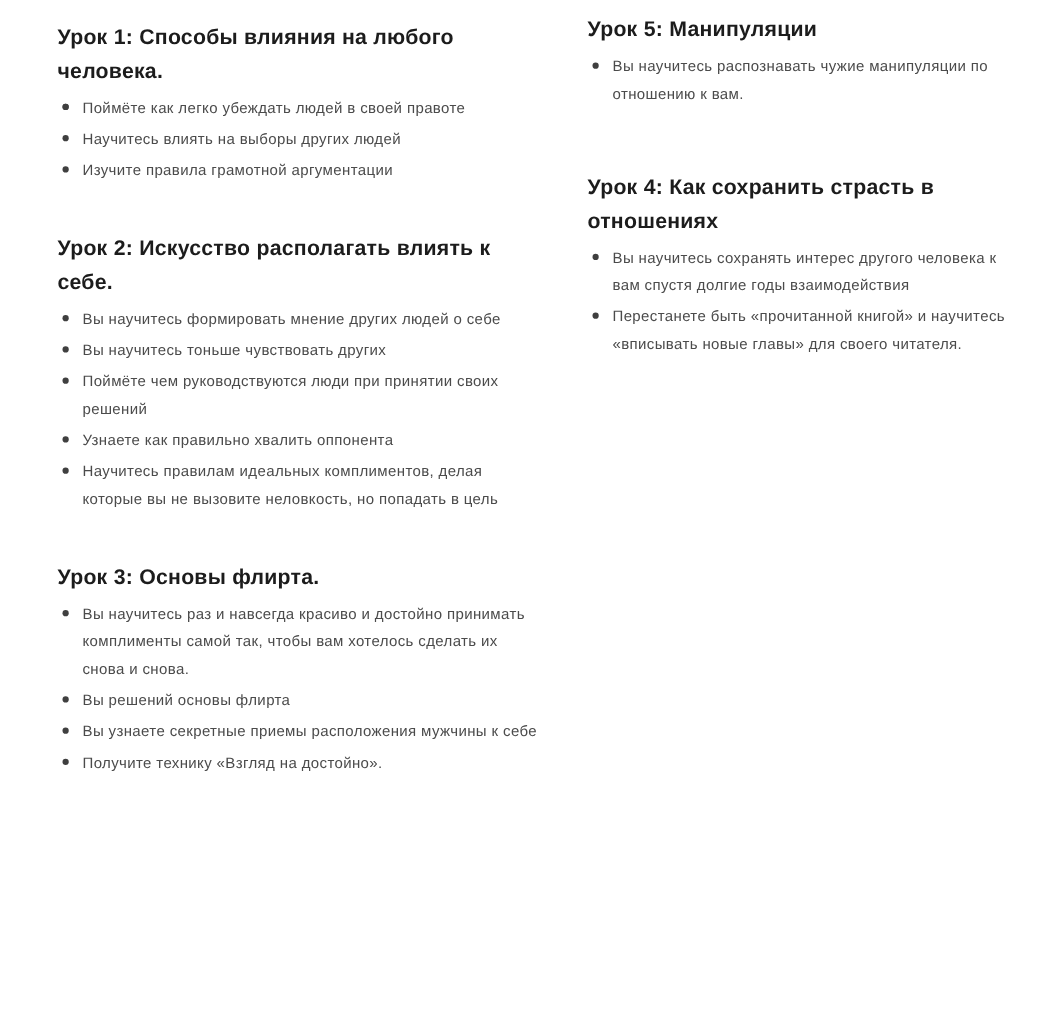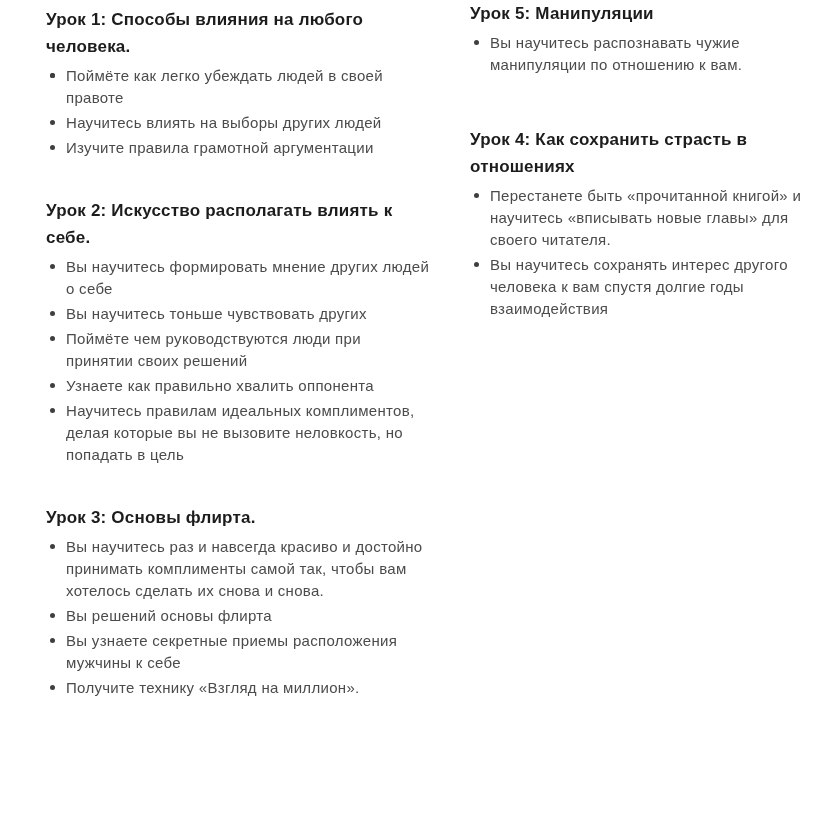--- a/index.html
+++ b/index.html
@@ -7,21 +7,21 @@
     padding: 0;
     background: #ffffff;
     font-family: "Liberation Sans", sans-serif;
   }
   .page {
     position: relative;
     width: 840px;
     height: 820px;
     box-sizing: border-box;
     background: #ffffff;
-    padding: 0 14px 0 46px;
+    padding: 10px 14px 0 46px;
     display: flex;
     align-items: flex-start;
     overflow: hidden;
   }
   .col {
     box-sizing: border-box;
   }
   .col-left {
     width: 384px;
     padding-top: 6px;
@@ -47,21 +47,21 @@
   }
   ul.points {
     list-style: none;
     margin: 0;
     padding: 0;
   }
   li.point {
     position: relative;
     padding-left: 20px;
     margin: 0 0 3px 0;
-    font-size: 15px;
+    font-size: 12px;
     line-height: 22px;
     color: #4b4b4b;
     letter-spacing: 0.3px;
   }
   .bullet-icon {
     position: absolute;
     left: 4px;
     top: 8px;
     width: 5px;
     height: 5px;
@@ -92,32 +92,32 @@
           <li class="point"><span class="bullet-icon"></span><span>Узнаете как правильно хвалить оппонента</span></li>
           <li class="point"><span class="bullet-icon"></span><span>Научитесь правилам идеальных комплиментов, делая которые вы не вызовите неловкость, но попадать в цель</span></li>
         </ul>
       </section>
       <section class="lesson">
         <h3 class="lesson-title">Урок 3: Основы флирта.</h3>
         <ul class="points">
           <li class="point"><span class="bullet-icon"></span><span>Вы научитесь раз и навсегда красиво и достойно принимать комплименты самой так, чтобы вам хотелось сделать их снова и снова.</span></li>
           <li class="point"><span class="bullet-icon"></span><span>Вы решений основы флирта</span></li>
           <li class="point"><span class="bullet-icon"></span><span>Вы узнаете секретные приемы расположения мужчины к себе</span></li>
-          <li class="point"><span class="bullet-icon"></span><span>Получите технику «Взгляд на миллион».</span></li>
+          <li class="point"><span class="bullet-icon"></span><span>Получите технику «Взгляд на достойно».</span></li>
         </ul>
       </section>
     </div>
   <div class="col col-right">
       <section class="lesson">
         <h3 class="lesson-title">Урок 5: Манипуляции</h3>
         <ul class="points">
           <li class="point"><span class="bullet-icon"></span><span>Вы научитесь распознавать чужие манипуляции по отношению к вам.</span></li>
         </ul>
       </section>
       <section class="lesson">
         <h3 class="lesson-title">Урок 4: Как сохранить страсть в отношениях</h3>
         <ul class="points">
+          <li class="point"><span class="bullet-icon"></span><span>Вы научитесь сохранять интерес другого человека к вам спустя долгие годы взаимодействия</span></li>
           <li class="point"><span class="bullet-icon"></span><span>Перестанете быть «прочитанной книгой» и научитесь «вписывать новые главы» для своего читателя.</span></li>
-          <li class="point"><span class="bullet-icon"></span><span>Вы научитесь сохранять интерес другого человека к вам спустя долгие годы взаимодействия</span></li>
         </ul>
       </section>
     </div>
 </div>
 
 </body></html>

